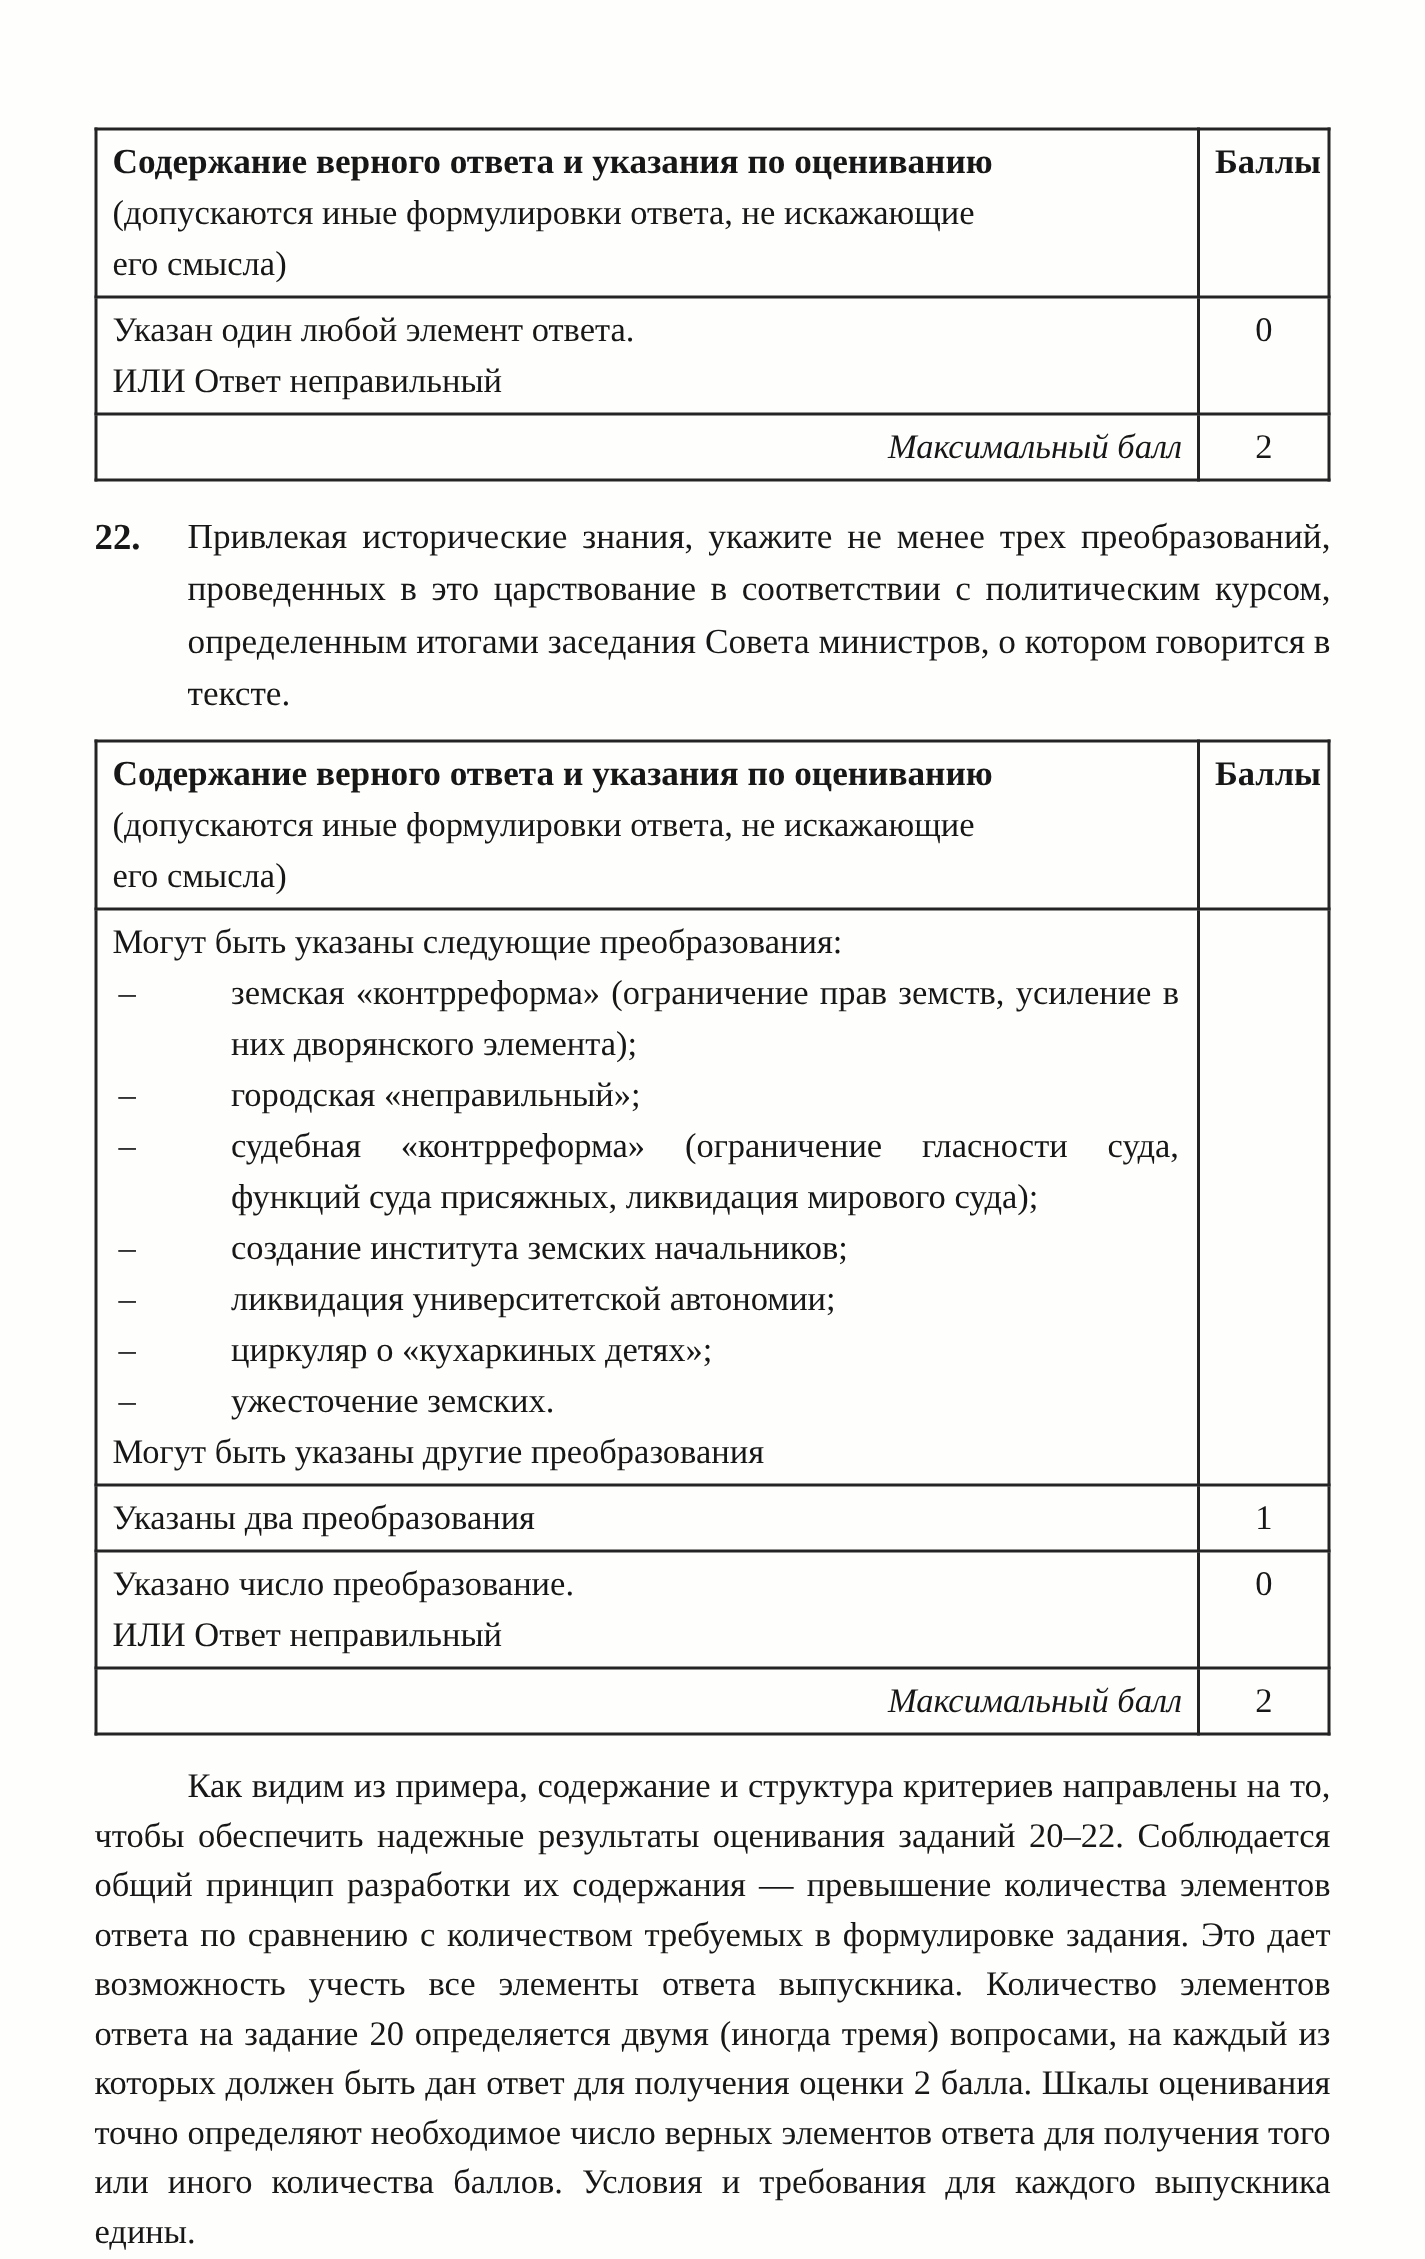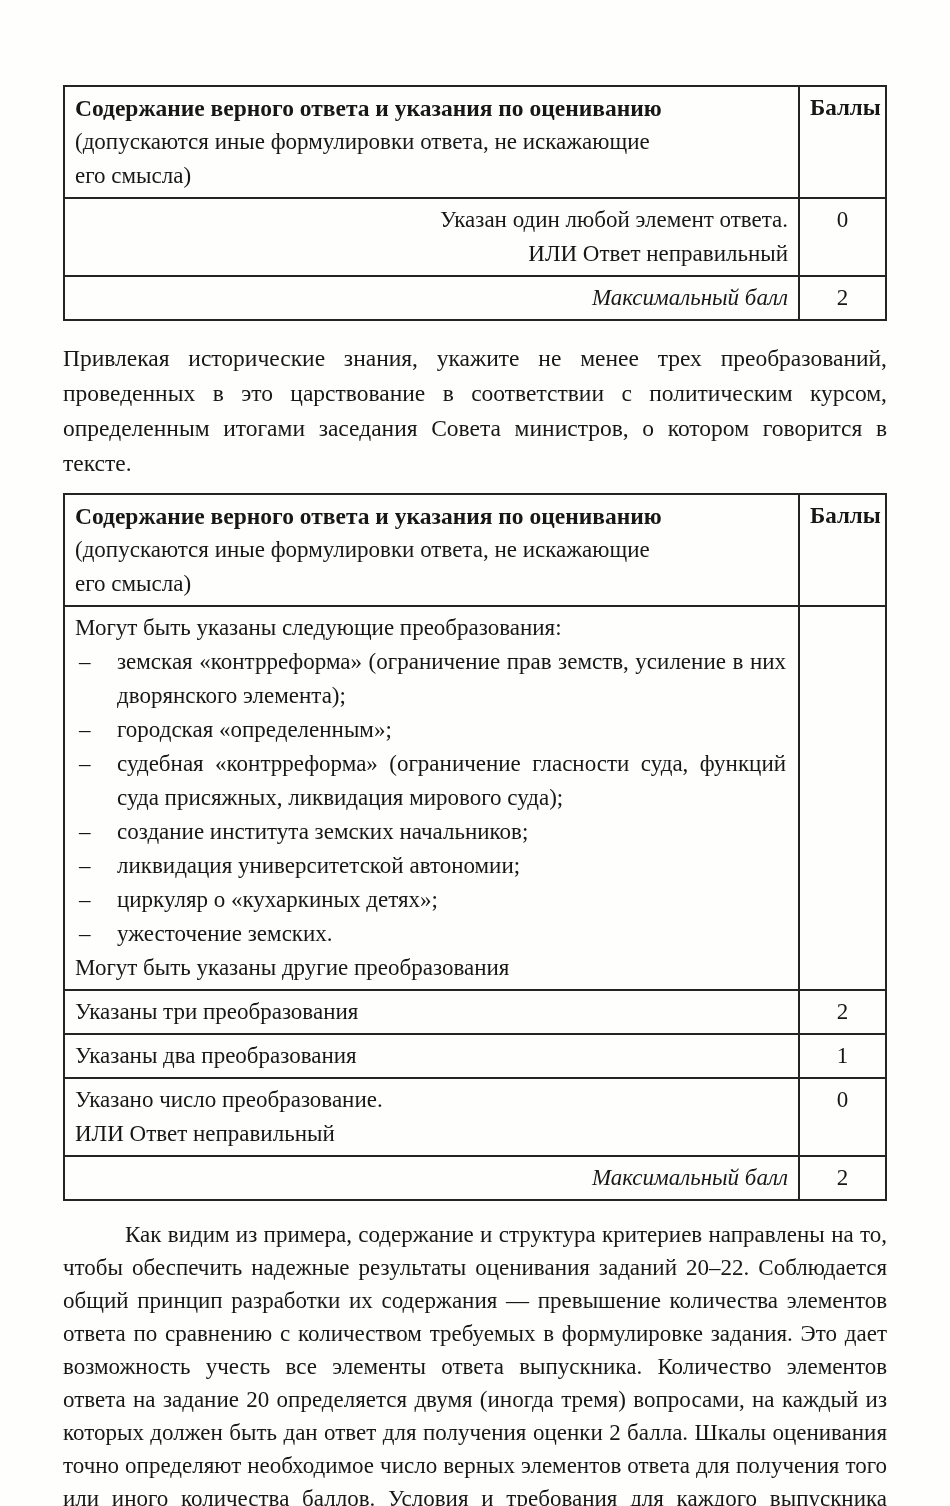--- a/index.html
+++ b/index.html
@@ -29,40 +29,40 @@
   }
   td.col-points { width: 87px; text-align: center; }
   td.criteria-header {
     text-align: left;
     height: 100px;
     padding-top: 8px;
   }
   .hdr-title { font-weight: bold; font-size: 23.5px; }
   td.points-header { font-weight: bold; padding-top: 8px; }
 
-  td.cell-two-line { height: 70px; padding-top: 3px; text-align: right; }
+  td.cell-two-line { height: 70px; padding-top: 3px; }
   td.cell-max {
     text-align: right;
     font-style: italic;
     height: 36px;
     padding: 2px 14px 2px 10px;
     line-height: 31px;
   }
   td.cell-max-points { height: 36px; padding: 2px 10px; line-height: 31px; }
   td.pts-top { padding-top: 3px; }
 
   
   td.answer-cell {
     line-height: 29.5px;
     font-size: 22.5px;
     padding: 5px 8px 5px 8px;
   }
   .ans-li { display: flex; }
   .ans-dash { flex: 0 0 42px; padding-left: 4px; }
-  .ans-text { flex: 1 1 auto; text-align: justify; padding-right: 2px; }
+  .ans-text { flex: 1 1 auto; text-align: justify; padding-right: 2px; margin-left: 37px; }
   .ans-line { text-align: left; }
 
   td.cell-score-row { height: 38px; padding: 2px 10px; line-height: 32px; }
   td.cell-score-row2 { height: 62px; padding: 2px 10px; line-height: 30px; }
 
   
   .question {
     display: flex;
     margin: 20px 0 12px 0;
   }
@@ -111,20 +111,21 @@
       <td class="col-points pts-top">0</td>
     </tr>
     <tr>
       <td class="cell-max">Максимальный балл</td>
       <td class="col-points cell-max-points">2</td>
     </tr>
   </tbody>
     </table>
 
   <div class="question">
+    <div class="q-num">22.</div>
     <div class="q-text">Привлекая исторические знания, укажите не менее трех преобразований, проведенных в это царствование в соответствии с политическим курсом, определенным итогами заседания Совета министров, о котором говорится в тексте.</div>
   </div>
 
   <table class="score">
     <tbody>
         <tr>
       <td class="criteria-header" style="height:98px;">
         <div class="hdr-title">Содержание верного ответа и указания по оцениванию</div>
         <div>(допускаются иные формулировки ответа, не искажающие</div>
         <div>его смысла)</div>
@@ -133,21 +134,21 @@
     </tr>
     <tr>
       <td class="answer-cell">
         <div class="ans-line">Могут быть указаны следующие преобразования:</div>
         <div class="ans-li">
           <span class="ans-dash">–</span>
           <span class="ans-text">земская «контрреформа» (ограничение прав земств, усиление в них дворянского элемента);</span>
         </div>
         <div class="ans-li">
           <span class="ans-dash">–</span>
-          <span class="ans-text">городская «определенным»;</span>
+          <span class="ans-text">городская «неправильный»;</span>
         </div>
         <div class="ans-li">
           <span class="ans-dash">–</span>
           <span class="ans-text">судебная «контрреформа» (ограничение гласности суда, функций суда присяжных, ликвидация мирового суда);</span>
         </div>
         <div class="ans-li">
           <span class="ans-dash">–</span>
           <span class="ans-text">создание института земских начальников;</span>
         </div>
         <div class="ans-li">
@@ -160,24 +161,20 @@
         </div>
         <div class="ans-li">
           <span class="ans-dash">–</span>
           <span class="ans-text">ужесточение земских.</span>
         </div>
         <div class="ans-line">Могут быть указаны другие преобразования</div>
       </td>
       <td class="col-points"></td>
     </tr>
     <tr>
-      <td class="cell-score-row">Указаны три преобразования</td>
-      <td class="col-points cell-score-row">2</td>
-    </tr>
-    <tr>
       <td class="cell-score-row">Указаны два преобразования</td>
       <td class="col-points cell-score-row">1</td>
     </tr>
     <tr>
       <td class="cell-score-row2">
         <div>Указано число преобразование.</div>
         <div>ИЛИ Ответ неправильный</div>
       </td>
       <td class="col-points cell-score-row2">0</td>
     </tr>

